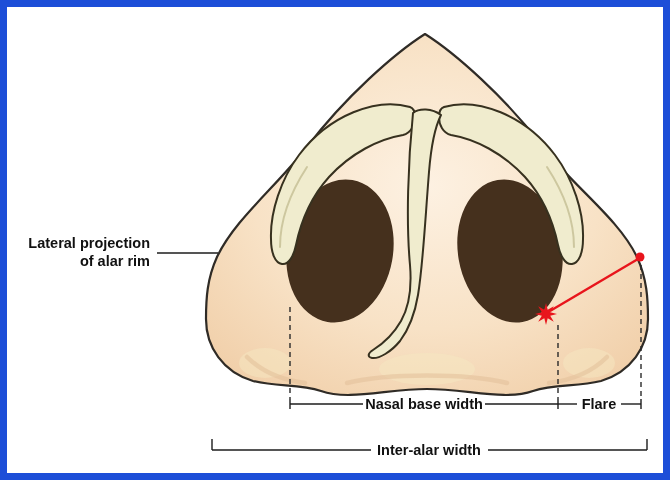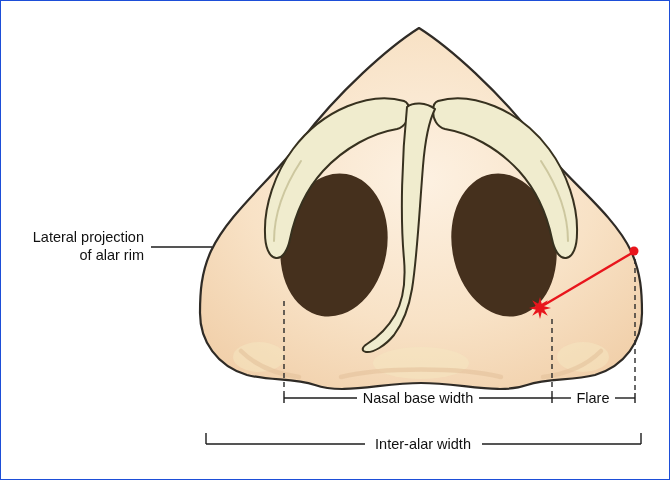--- a/index.html
+++ b/index.html
@@ -1,20 +1,21 @@
 <!DOCTYPE html>
 <html><head>
 <meta charset="utf-8">
 <style>
   html,body{margin:0;padding:0;background:#f4f4f4;}
   .frame{
     width:670px;height:480px;box-sizing:border-box;
-    border:1px solid #1d4ed8;background:#ffffff;
+    border:7px solid #1d4ed8;background:#ffffff;
     position:relative;overflow:hidden;
     font-family:"Liberation Sans",sans-serif;
+    font-weight:bold;
   }
   svg{display:block;}
   .lbl{font-family:"Liberation Sans",sans-serif;font-size:14.5px;fill:#111;}
   .outline{stroke:#2f2b26;stroke-width:2.2;stroke-linejoin:round;}
   .cart{stroke:#37311f;stroke-width:2;stroke-linejoin:round;}
   .shade{fill:none;stroke:#e2c099;stroke-width:4.5;stroke-linecap:round;opacity:.55;}
   .glow{fill:#f6e7c2;opacity:.5;}
   .cartshadow{fill:none;stroke:#c9c39a;stroke-width:2;stroke-linecap:round;opacity:.9;}
   .mline{stroke:#1c1c1c;stroke-width:1.4;fill:none;}
   .dash{stroke:#2a2a2a;stroke-width:1.4;stroke-dasharray:5 4;fill:none;}

